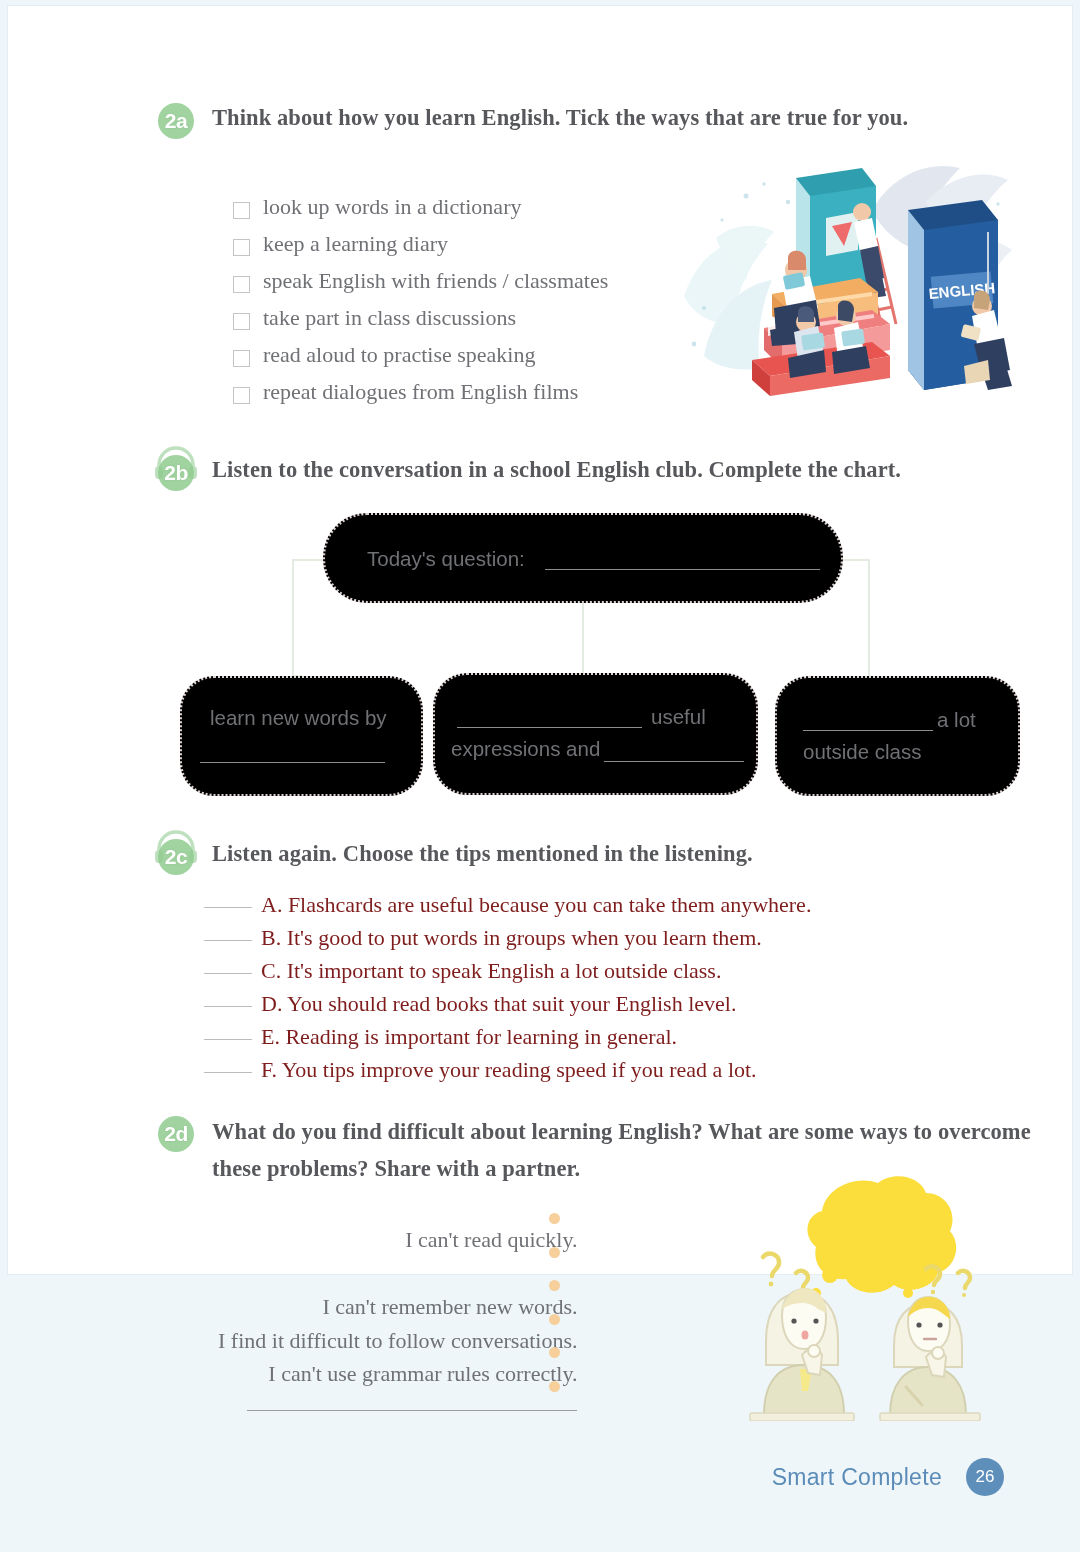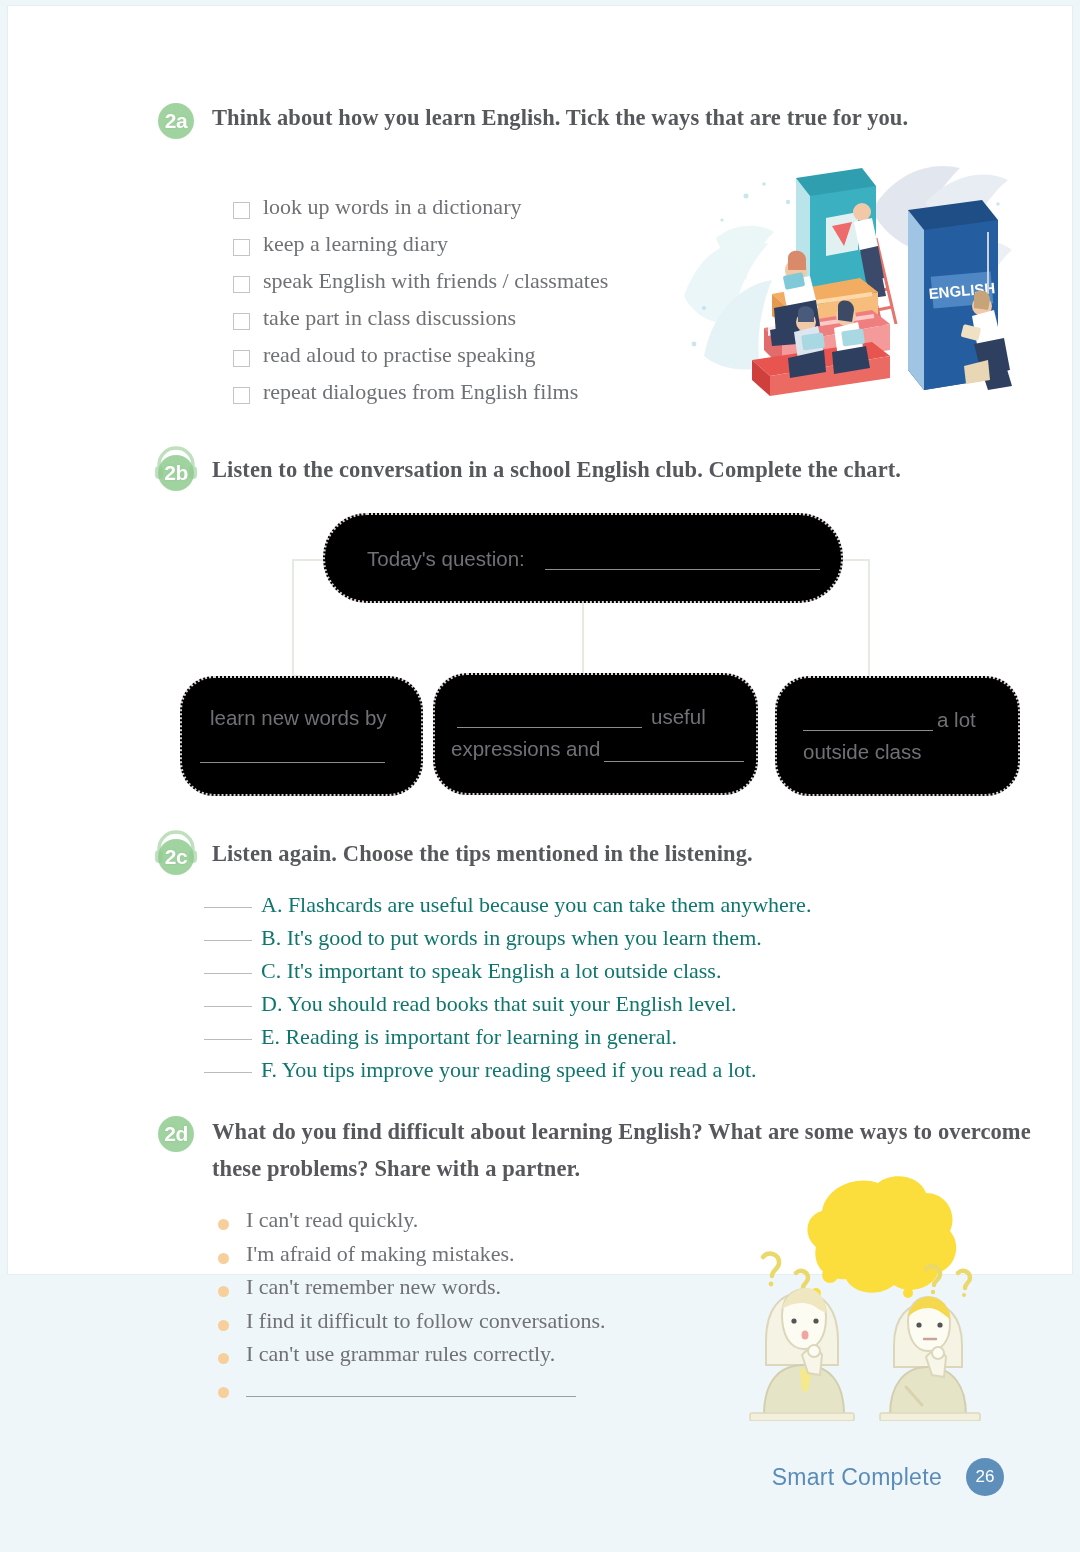--- a/index.html
+++ b/index.html
@@ -74,25 +74,25 @@
   .conn-v { width:1.5px; }
   .conn-h { height:1.5px; }
 
   
   .opt-list { position:absolute; left:196px; top:884px; }
   .opt-row { height:33px; display:flex; align-items:baseline; }
   .opt-line {
     display:inline-block; width:48px; border-bottom:1.5px solid #b9bbbe;
     margin-right:9px; transform:translateY(-4px);
   }
-  .opt-text { font-size:22px; color:#0f766e; line-height:30px;text-align:right; }
+  .opt-text { font-size:22px; color:#7f1d1d; line-height:30px;text-align:right; }
 
   
   .bul-list { position:absolute; left:210px; top:1197px; }
-  .bul-row { height:33.5px; display:flex; align-items:center; }
+  .bul-row { height:33.5px; display:flex; align-items:flex-end;flex-direction:column; }
   .dot {
     width:11px; height:11px; border-radius:50%; background:#f6cf9b;
     margin-top:10px; margin-right:17px; flex:0 0 auto;
   }
   .bul-text { font-size:22px; color:#6f7175; line-height:31px; }
   .bul-blank { display:inline-block; width:330px; border-bottom:1.6px solid #9b9da0; margin-top:18px; }
 
   
   .illus-bot { position:absolute; left:722px; top:1163px; width:272px; height:252px; }
 
@@ -336,21 +336,20 @@
     <div class="sec-title" style="width:830px; line-height:37px;">What do you find difficult about learning English? What are some ways to overcome these problems? Share with a partner.</div>
   </div>
 
   <div class="bul-list">
     <div class="bul-row">
       <span class="dot"></span>
       <span class="bul-text">I can't read quickly.</span>
     </div>
     <div class="bul-row">
       <span class="dot"></span>
-      <span class="bul-text">I'm afraid of making mistakes.</span>
     </div>
     <div class="bul-row">
       <span class="dot"></span>
       <span class="bul-text">I can't remember new words.</span>
     </div>
     <div class="bul-row">
       <span class="dot"></span>
       <span class="bul-text">I find it difficult to follow conversations.</span>
     </div>
     <div class="bul-row">

